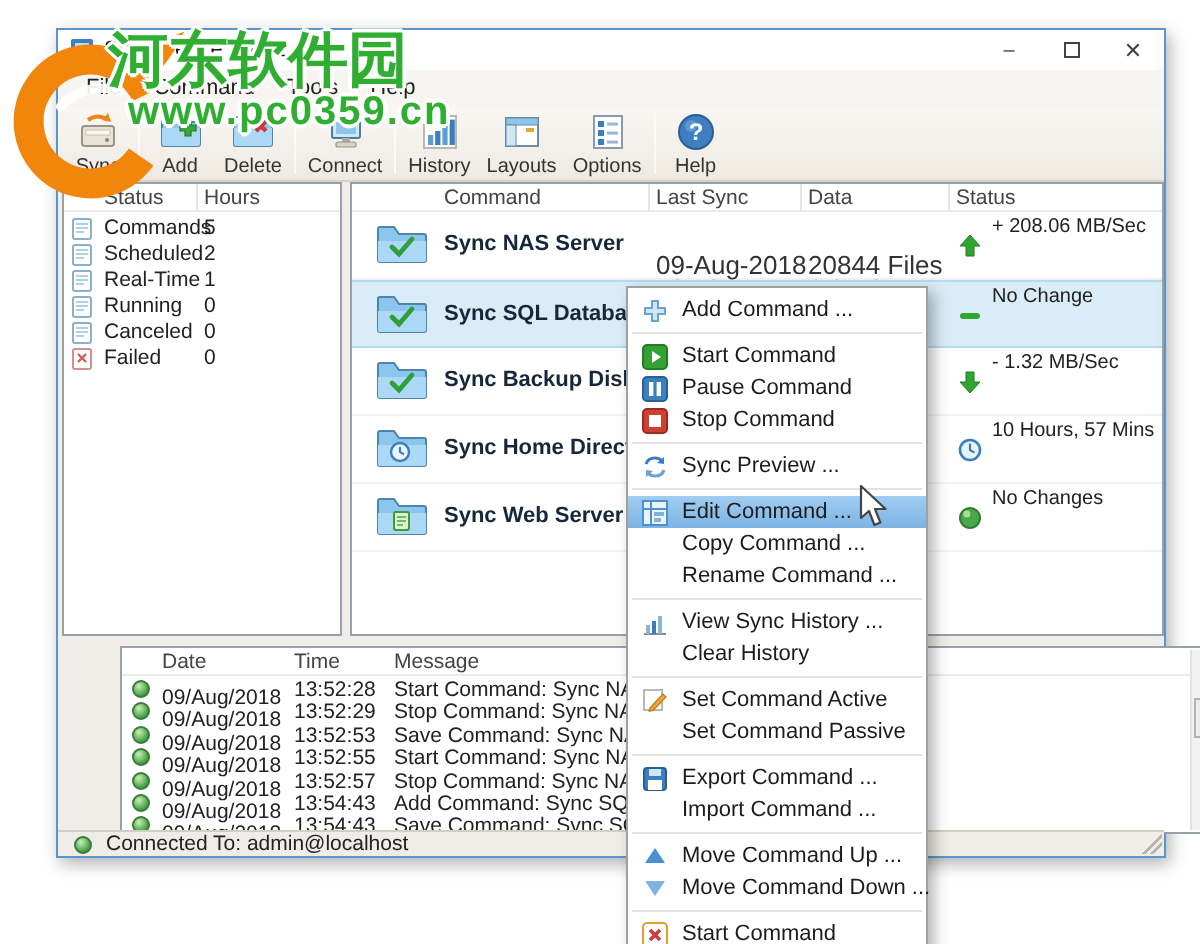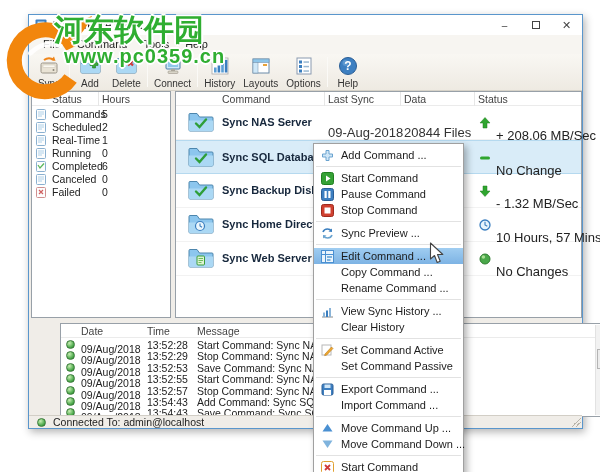--- a/index.html
+++ b/index.html
@@ -42,21 +42,21 @@
   .srow .svl{position:absolute;left:70px;top:0;}
 
   .crow{position:relative;height:34px;border-bottom:1px solid #f2f2f2;}
   .crow.sel{background:#d9ecf8;border-top:1px solid #b5d9ef;border-bottom:1px solid #b5d9ef;}
   .crow .fico{position:absolute;left:12px;top:6px;}
   .crow .cname{position:absolute;left:46px;top:10px;font-size:11px;font-weight:bold;color:#16273c;white-space:nowrap;}
   .crow .c2l{position:absolute;top:21px;font-size:13px;color:#333;line-height:12px;white-space:nowrap;}
   .crow .ls{left:152px;}
   .crow .dt{left:228px;}
   .crow .stic{position:absolute;left:303px;top:11px;}
-  .crow .sttx{position:absolute;left:320px;top:22px;font-size:13px;color:#222;white-space:nowrap;}
+  .crow .sttx{position:absolute;left:320px;top:2px;font-size:10px;color:#222;white-space:nowrap;}
 
   
   .log-panel{left:2px;top:308px;width:551px;height:94px;margin-left:29px;}
   .lrow{position:relative;height:11.4px;font-size:10.5px;color:#222;}
   .lrow .dot{position:absolute;left:5px;top:1px;width:9px;height:9px;border-radius:50%;
              background:radial-gradient(circle at 35% 30%,#c9efb4,#4aa84a 65%,#2e7e2e);border:1px solid #3a7a3a;}
   .lrow .ld{position:absolute;left:20px;top:4px;}
   .lrow .lt{position:absolute;left:86px;top:0;}
   .lrow .lm{position:absolute;left:136px;top:0;white-space:nowrap;}
   .lhdr span.h-date{left:20px;} .lhdr span.h-time{left:86px;} .lhdr span.h-msg{left:136px;}
@@ -241,28 +241,20 @@
             <svg class="sic" width="10" height="11" viewBox="0 0 10 11">
               <rect x="0.5" y="0.5" width="9" height="10" rx="1" fill="#fdfdfd" stroke="#8ab0d0"></rect>
               <path d="M2 3 h6 M2 5 h6 M2 7 h4" stroke="#aed0e8" stroke-width="1"></path>
             </svg>
             <span class="slb">Running</span>
             <span class="svl">0</span>
           </div>
         <div class="srow">
             <svg class="sic" width="10" height="11" viewBox="0 0 10 11">
               <rect x="0.5" y="0.5" width="9" height="10" rx="1" fill="#fdfdfd" stroke="#8ab0d0"></rect>
-              <path d="M2 4 L4 7 L8 2.5" stroke="#5cb85c" fill="none" stroke-width="1.3"></path>
-            </svg>
-            <span class="slb">Completed</span>
-            <span class="svl">6</span>
-          </div>
-        <div class="srow">
-            <svg class="sic" width="10" height="11" viewBox="0 0 10 11">
-              <rect x="0.5" y="0.5" width="9" height="10" rx="1" fill="#fdfdfd" stroke="#8ab0d0"></rect>
               <path d="M2 3 h6 M2 5 h6 M2 7 h4" stroke="#aed0e8" stroke-width="1"></path>
             </svg>
             <span class="slb">Canceled</span>
             <span class="svl">0</span>
           </div>
         <div class="srow">
             <svg class="sic" width="10" height="11" viewBox="0 0 10 11">
               <rect x="0.5" y="0.5" width="9" height="10" rx="1" fill="#fdfdfd" stroke="#d09090"></rect>
               <path d="M3 3 L7 7 M7 3 L3 7" stroke="#d06060" stroke-width="1.2"></path>
             </svg>

